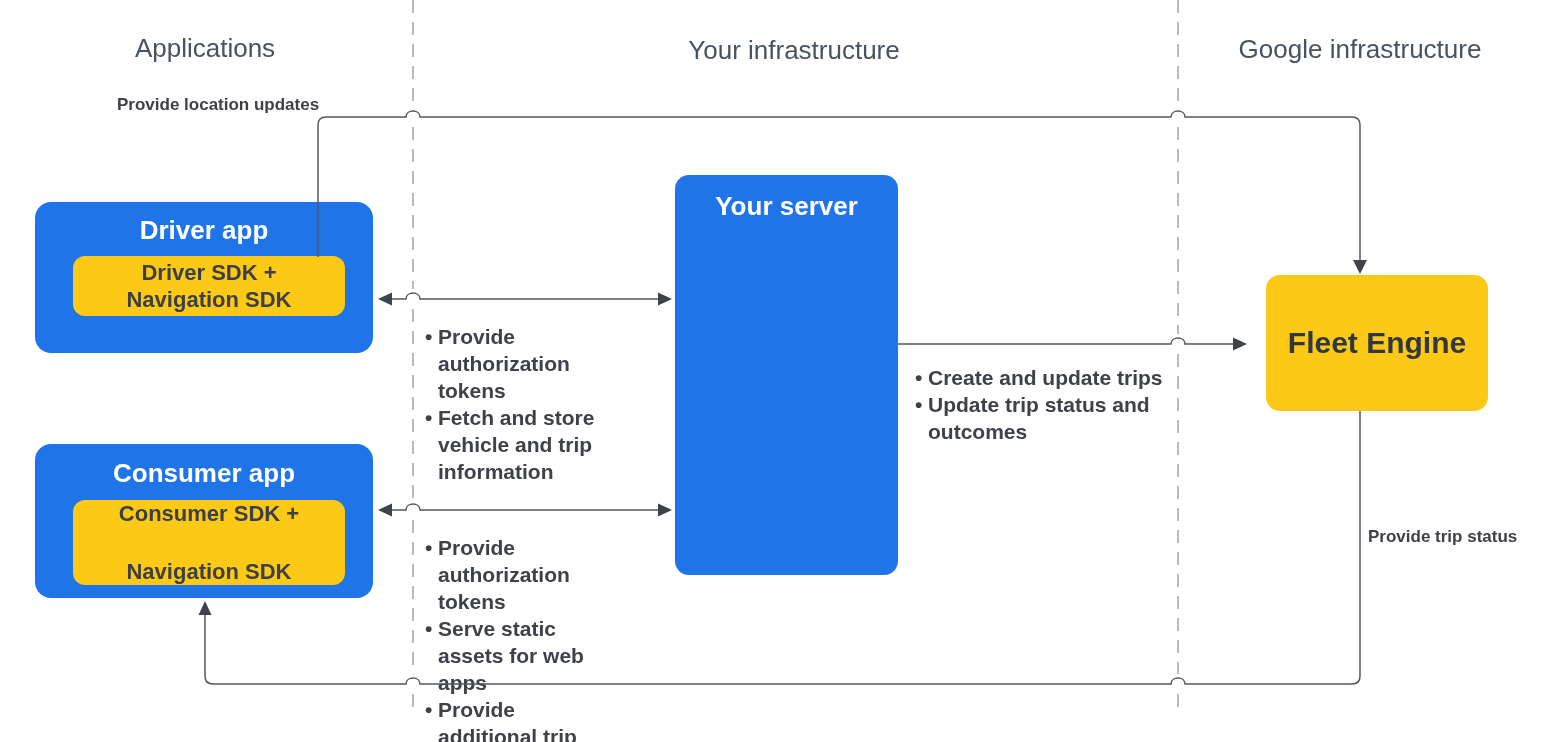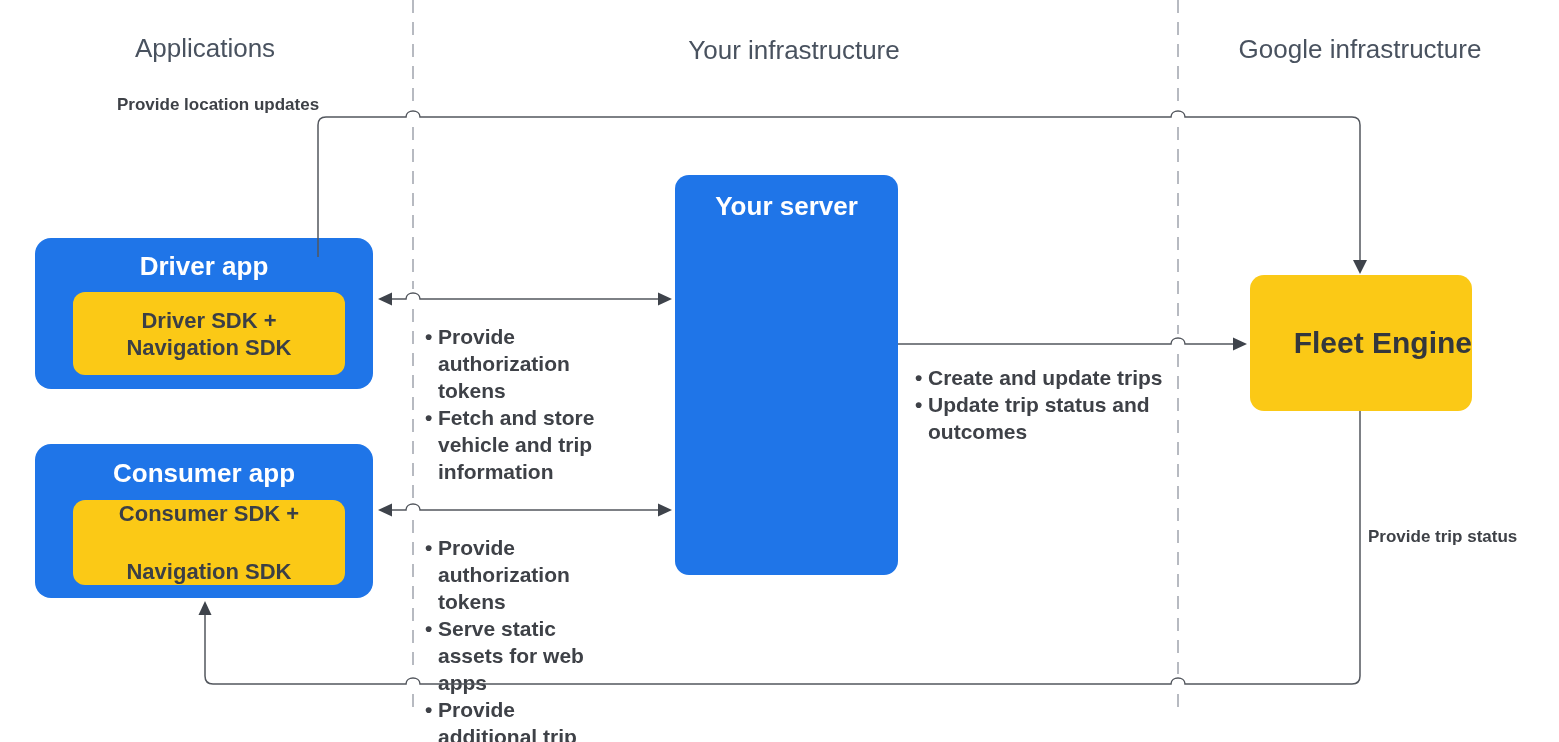--- a/index.html
+++ b/index.html
@@ -14,22 +14,22 @@
   .lane-header{position:absolute;transform:translateX(-50%);font-size:26px;font-weight:400;
     color:var(--heading);white-space:nowrap;}
 
   .node{position:absolute;border-radius:16px;background:var(--blue);}
   .node-title{position:absolute;width:100%;text-align:center;color:var(--white);
     font-weight:700;font-size:26px;white-space:nowrap;}
   .sdk-box{position:absolute;border-radius:12px;background:var(--yellow);
     display:flex;flex-direction:column;align-items:center;justify-content:center;
     color:var(--sdk_text);font-weight:700;font-size:22px;line-height:27px;text-align:center;}
   .fleet{position:absolute;border-radius:14px;background:var(--yellow);
-    display:flex;align-items:center;justify-content:flex-end;
-    color:var(--fleet_text);font-weight:700;font-size:30px;}
+    display:flex;align-items:center;justify-content:center;
+    color:var(--fleet_text);font-weight:700;font-size:30px;margin-left:16px;}
 
   .edge-label{position:absolute;font-size:17px;font-weight:700;color:var(--text_dark);white-space:nowrap;}
 
   .bullet-list{position:absolute;font-size:21px;font-weight:700;color:var(--text_dark);line-height:27px;margin-top:15px;}
   .bullet-item{position:relative;padding-left:13px;}
   .bullet-item::before{content:"\2022";position:absolute;left:0;top:0;}
 
   svg.overlay{position:absolute;left:0;top:0;pointer-events:none;}
   .dash{stroke:var(--dashed);stroke-width:2;fill:none;}
   .edge{stroke:var(--line);stroke-width:1.5;fill:none;}
@@ -40,23 +40,23 @@
 
 <div class="canvas">
 
   <div class="lane-header" style="left:205px;top:33px;text-align:right;">Applications</div>
   <div class="lane-header" style="left:794px;top:35px;">Your infrastructure</div>
   <div class="lane-header" style="left:1360px;top:34px;">Google infrastructure</div>
 
   <div class="edge-label" style="left:117px;top:95px;">Provide location updates</div>
   <div class="edge-label" style="left:1368px;top:527px;">Provide trip status</div>
 
-  <div class="node" style="left:35px;top:202px;width:338px;height:151px;margin-top:36px;">
+  <div class="node" style="left:35px;top:202px;width:338px;height:151px;">
     <div class="node-title" style="top:13px;">Driver app</div>
-    <div class="sdk-box" style="left:38px;top:54px;width:272px;height:83px;justify-content:center;">
+    <div class="sdk-box" style="left:38px;top:54px;width:272px;height:60px;justify-content:center;">
       <div>Driver SDK +</div>
       <div>Navigation SDK</div>
     </div>
   </div>
 
   <div class="node" style="left:35px;top:444px;width:338px;height:154px;">
     <div class="node-title" style="top:14px;">Consumer app</div>
     <div class="sdk-box" style="left:38px;top:56px;width:272px;height:85px;justify-content:space-between;">
       <div>Consumer SDK +</div>
       <div>Navigation SDK</div>

